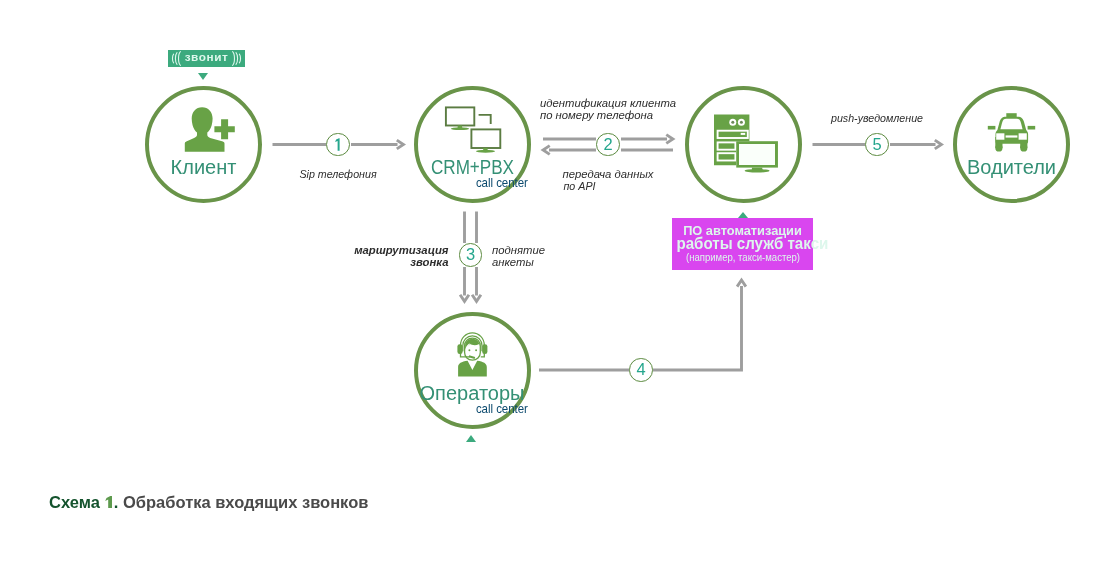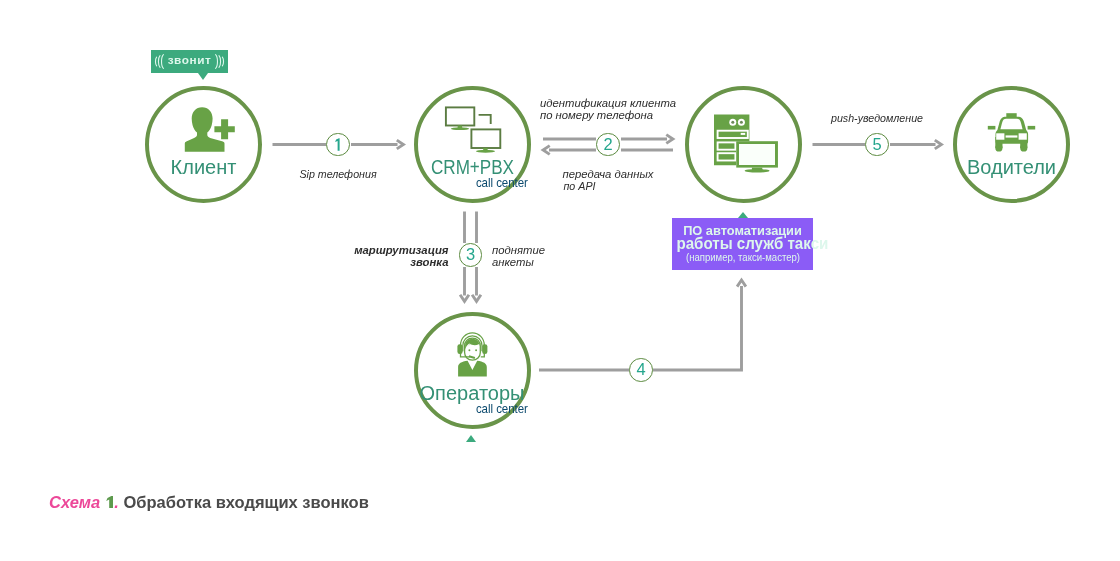--- a/index.html
+++ b/index.html
@@ -24,21 +24,21 @@
   .badge{position:absolute;background:#3caa7e;color:#ddf7ec;
          font-size:12px;font-weight:bold;display:flex;align-items:center;
          justify-content:center;box-sizing:border-box;white-space:nowrap;}
   #stage .badge.calling{font-size:11.8px;letter-spacing:0.55px;}
   #stage .badge.talk{font-size:12.4px;}
   #stage .badge.talk span{position:relative;top:-0.5px;}
   #stage .badge.calling span{position:relative;top:-1.5px;}
   .badge-ptr{position:absolute;width:0;height:0;}
 
   
-  .swbox{position:absolute;background:#8b5cf6;color:#ddf7ec;text-align:center;
+  .swbox{position:absolute;background:#d946ef;color:#ddf7ec;text-align:center;
          box-sizing:border-box;}
   .swbox .l1{font-size:12.8px;font-weight:bold;line-height:12.9px;white-space:nowrap;}
   .swbox .l2{font-size:16px;font-weight:bold;line-height:12.9px;white-space:nowrap;}
   .swbox .l2 > span{display:inline-block;transform:scaleX(0.945);transform-origin:center;}
   .swbox .l3{font-size:10.4px;font-weight:normal;line-height:14.6px;white-space:nowrap;}
   .swbox .l3 > span{display:inline-block;transform:scaleX(0.92);transform-origin:center;}
 
   
   .note{position:absolute;color:#2d2d2d;font-size:11.3px;font-style:italic;
         line-height:12.4px;white-space:nowrap;}
@@ -52,21 +52,21 @@
   .step{position:absolute;width:23.5px;height:23.5px;border-radius:50%;
         border:1.8px solid #5b8a3f;background:#fff;box-sizing:border-box;
         color:#25a68d;font-size:16.5px;text-align:center;line-height:21px;
         font-weight:normal;}
 
   
   .step-svg{line-height:0;position:absolute;display:flex;align-items:center;justify-content:center;}
   .step-svg svg{display:block;}
   .sr{position:absolute;width:1px;height:1px;overflow:hidden;clip:rect(0,0,0,0);white-space:nowrap;}
   .caption{position:absolute;font-size:16.5px;font-weight:bold;white-space:nowrap;}
-  .caption .g{color:#ec4899;font-style:italic;}
+  .caption .g{color:#14532d;}
   .caption .capnum{display:inline-block;width:9px;height:16px;vertical-align:baseline;position:relative;top:3.1px;margin:0 0.5px 0 4.5px;}
   .caption .capnum svg{display:block;}
   .caption .d{color:#4a4a4a;}
 </style>
 </head>
 <body>
 
 <div id="stage">
 <svg class="abs" style="left:0;top:0" width="1120" height="561" viewBox="0 0 1120 561">
   <g stroke="#9e9e9e" stroke-width="2.9" fill="none" stroke-linecap="butt">
@@ -181,21 +181,21 @@
  </g>
  <g fill="none" stroke="#68a246" stroke-width="1.3">
   <path d="M4.5,22.6 L4.5,26.8 L13.8,26.8"></path>
   <path d="M28.3,22.6 L28.3,26.8 L24.8,26.8"></path>
  </g>
  <path d="M13.2,25.3 L19.2,26.9 L18.6,28.9 L12.6,27.2 Z" fill="#68a246"></path>
  <path d="M11.6,30.8 L16.4,40.0 L21.2,30.8 C27.4,31.5 30.8,33.6 30.8,37.2 L30.8,46.5 L2.1,46.5 L2.1,37.2 C2.1,33.6 5.4,31.5 11.6,30.8 Z" fill="#68a246"></path>
 </svg>
 <div class="node-title" style="left:413.5px;top:386px;width:117.0px"><span>Операторы</span></div>
 <div class="node-sub latin" style="left:413.5px;top:403px;width:117.0px"><span>call center</span></div>
-<div class="badge calling" style="left:151px;top:50px;width:77px;height:23px">
+<div class="badge calling" style="left:168px;top:50px;width:77px;height:17px">
   <svg width="11" height="17" viewBox="0 0 11 17" style="margin-right:3px">
         <g fill="none" stroke="#ddf7ec" stroke-width="1.1" stroke-linecap="round">
           <path d="M9.4,1.6 C6.9,4.0 6.9,13.0 9.4,15.4"></path>
           <path d="M6.0,2.6 C3.9,4.8 3.9,12.2 6.0,14.4"></path>
           <path d="M2.6,4.1 C1.1,5.9 1.1,11.1 2.6,12.9"></path>
         </g>
       </svg>
   <span>звонит</span>
   <svg width="11" height="17" viewBox="0 0 11 17" style="margin-left:3px">
         <g fill="none" stroke="#ddf7ec" stroke-width="1.1" stroke-linecap="round">

